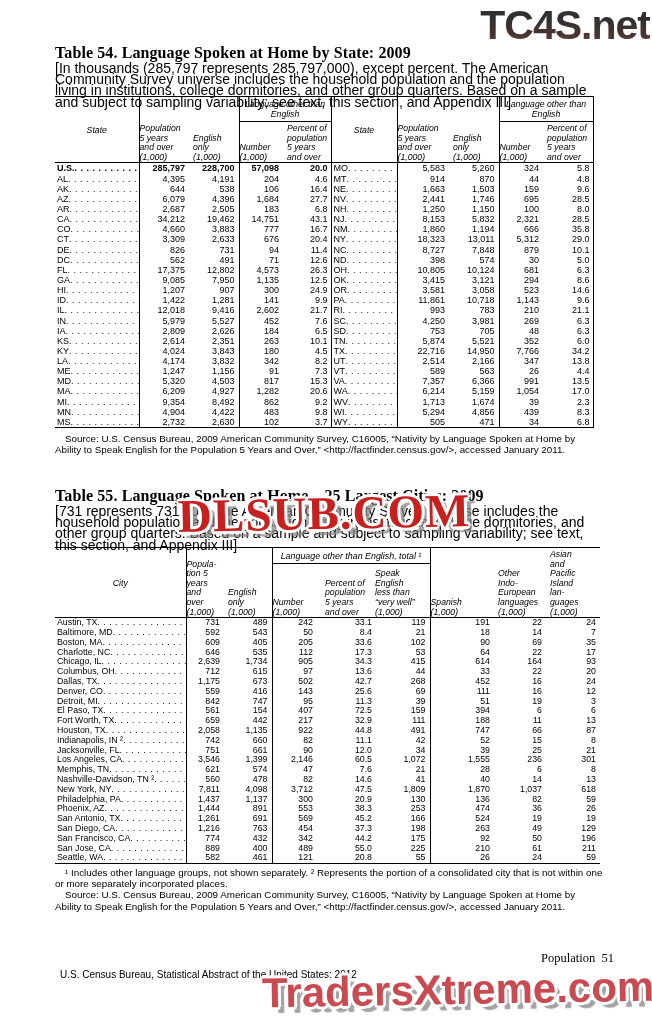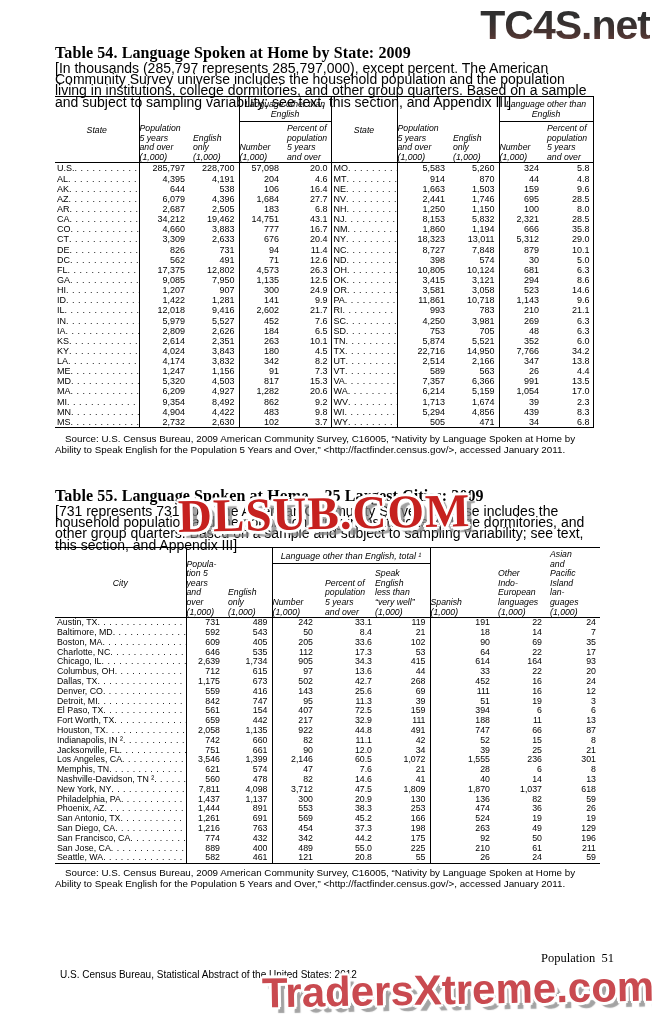--- a/index.html
+++ b/index.html
@@ -32,21 +32,21 @@
   #t55 td{height:9.8px;line-height:9.75px;overflow:hidden;}
 
   td.num{text-align:right;padding-right:8px;white-space:nowrap;}
   td.pct{padding-right:3px;}
   td.engp{padding-right:4px;}
   th.engp{padding-right:4px;}
   th.popp{padding-right:8px;}
   th.nump{padding-right:8px;}
   th.pctp{padding-right:3px;}
   td.nmc{padding-right:12px;}
-  .b{font-weight:normal;}
+  .b{font-weight:bold;}
 
   .lead{display:flex;overflow:hidden;}
   .lbl{white-space:nowrap;padding-left:2px;}
   .dots{flex:1;overflow:hidden;white-space:nowrap;letter-spacing:.5px;}
 
   
   .wm{z-index:6;pointer-events:none;}
   #wm-top{right:2px;top:2px;font-size:41px;font-weight:800;letter-spacing:-1px;
     font-family:"Liberation Sans",sans-serif;
     background:linear-gradient(180deg,#303030 35%,#4a3431 70%,#8a4f46 100%);
@@ -1159,17 +1159,18 @@
         <td class="num pct">20.8</td>
         <td class="num engp dvR">55</td>
         <td class="num">26</td>
         <td class="num">24</td>
         <td class="num engp">59</td>
       </tr>
     </tbody>
 </table>
 
 <div class="abs" style="left:55px;top:867px;width:548px;">
+  <div class="src">¹ Includes other language groups, not shown separately. ² Represents the portion of a consolidated city that is not within one or more separately incorporated places.</div>
   <div class="src">Source: U.S. Census Bureau, 2009 American Community Survey, C16005, “Nativity by Language Spoken at Home by Ability to Speak English for the Population 5 Years and Over,” &lt;http://factfinder.census.gov/&gt;, accessed January 2011.</div>
 </div>
 
 <div class="abs" id="page-num">Population  51</div>
 <div class="abs" id="footer-src">U.S. Census Bureau, Statistical Abstract of the United States: 2012</div>
 
 </body></html>

